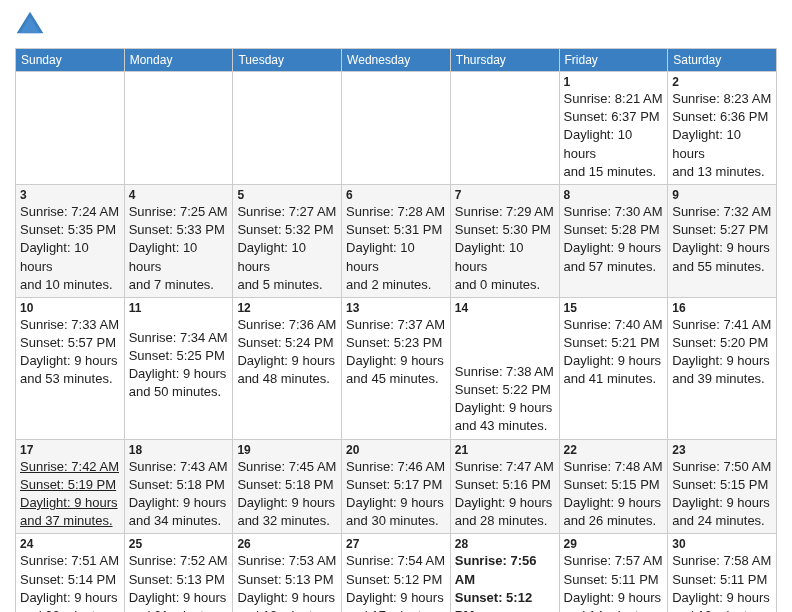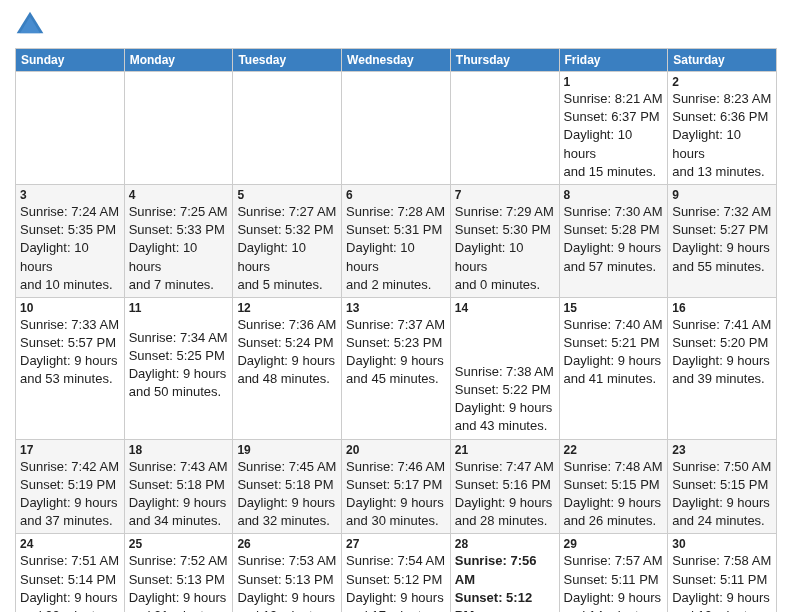--- a/index.html
+++ b/index.html
@@ -50,21 +50,21 @@
     }
     .calendar {
       width: 100%;
       border-collapse: collapse;
       table-layout: fixed;
     }
     .calendar th {
       background-color: #3a7fc1;
       color: #fff;
       font-size: 12px;
-      font-weight: bold;
+      font-weight: normal;
       text-align: left;
       padding: 4px 5px;
       border: 1px solid #ccc;
     }
     .calendar td {
       border: 1px solid #ccc;
       vertical-align: top;
       padding: 3px 4px;
       font-size: 9.5px;
       color: #222;
@@ -242,21 +242,21 @@
             <span class="day-number">16</span>
             <div class="day-info" style="white-space: pre-line;">Sunrise: 7:41 AM
 Sunset: 5:20 PM
 Daylight: 9 hours
 and 39 minutes.</div>
           </td>
         </tr>
         <tr>
           <td>
             <span class="day-number">17</span>
-            <div class="day-info" style="white-space: pre-line;">Sunrise: 7:42 AM
+            <div class="day-info" style="white-space: pre-line; text-decoration: underline;">Sunrise: 7:42 AM
 Sunset: 5:19 PM
 Daylight: 9 hours
 and 37 minutes.</div>
           </td>
           <td>
             <span class="day-number">18</span>
             <div class="day-info" style="white-space: pre-line;">Sunrise: 7:43 AM
 Sunset: 5:18 PM
 Daylight: 9 hours
 and 34 minutes.</div>

